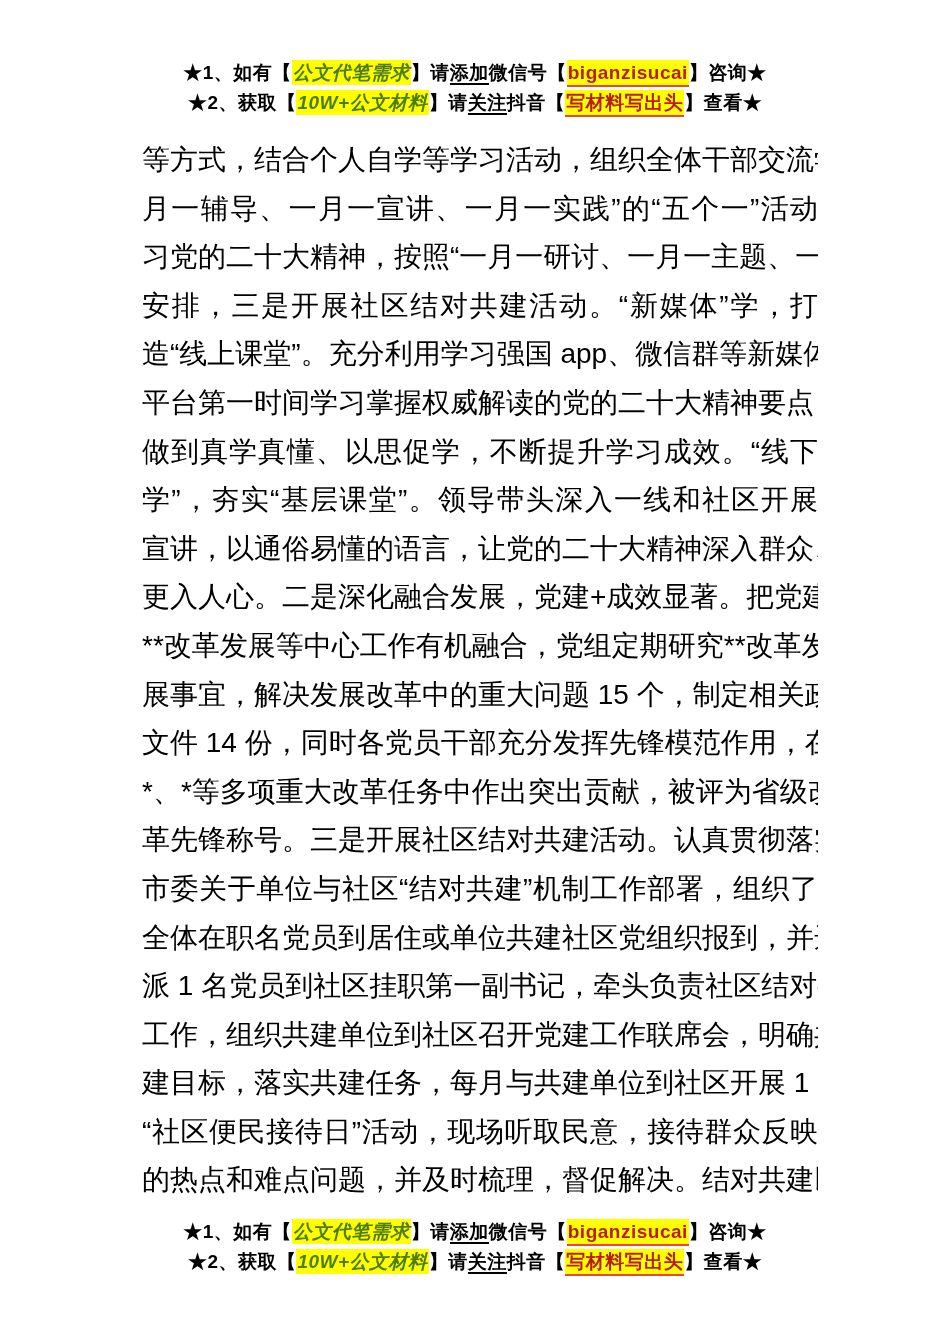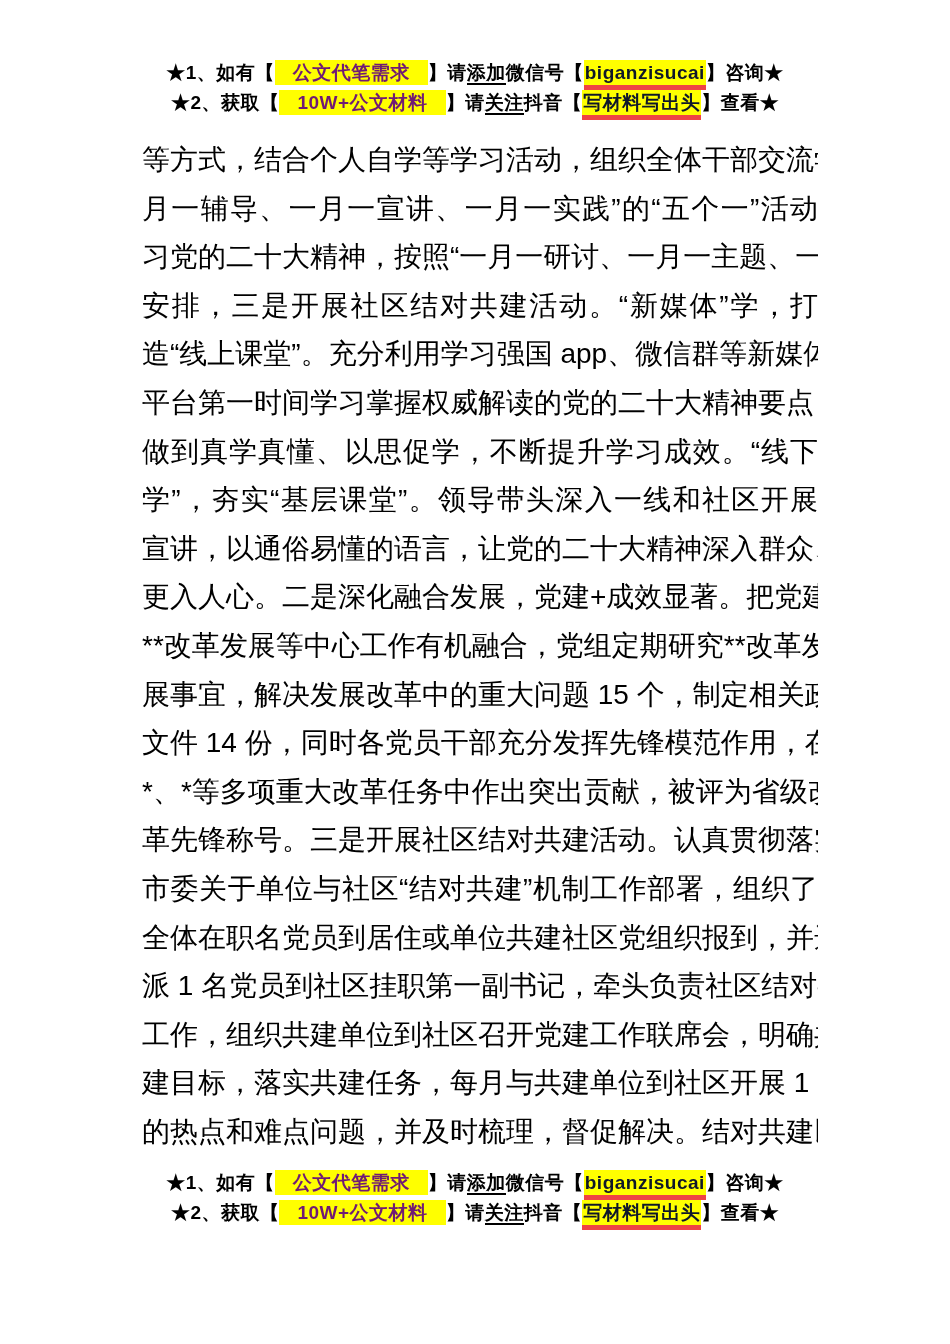--- a/index.html
+++ b/index.html
@@ -21,29 +21,30 @@
     text-align: center;
     font-weight: bold;
     font-size: 19px;
     line-height: 30px;
     color: #000000;
     letter-spacing: 0.5px;
   }
   .notice-top { padding-top: 58px; }
   .notice-bottom { margin-top: 12px; }
   .notice .hl {
-    color: #701a75;
+    color: #4d7c0f;
     background: #ffff00;
-    padding: 2px 18px;
+    padding: 2px 1px;
+    font-style: italic;
   }
   .notice .hl-u {
-    color: #0f172a;
+    color: #b91c1c;
     background: #ffff00;
     padding: 2px 1px;
-    border-bottom: 5px solid #ef4444;
+    border-bottom: 2px solid #ef4444;
   }
   .notice .u {
     border-bottom: 2px solid #000000;
     padding-bottom: 0;
   }
   
   .doc-body {
     margin: 18px 0 0 142px;
     width: 676px;
     font-size: 28px;
@@ -87,20 +88,21 @@
     <div class="body-line">**改革发展等中心工作有机融合，党组定期研究**改革发</div>
     <div class="body-line">展事宜，解决发展改革中的重大问题 15 个，制定相关政策</div>
     <div class="body-line">文件 14 份，同时各党员干部充分发挥先锋模范作用，在*、</div>
     <div class="body-line">*、*等多项重大改革任务中作出突出贡献，被评为省级改</div>
     <div class="body-line">革先锋称号。三是开展社区结对共建活动。认真贯彻落实</div>
     <div class="body-line">市委关于单位与社区“结对共建”机制工作部署，组织了</div>
     <div class="body-line">全体在职名党员到居住或单位共建社区党组织报到，并选</div>
     <div class="body-line">派 1 名党员到社区挂职第一副书记，牵头负责社区结对共建</div>
     <div class="body-line">工作，组织共建单位到社区召开党建工作联席会，明确共</div>
     <div class="body-line">建目标，落实共建任务，每月与共建单位到社区开展 1 次</div>
+    <div class="body-line">“社区便民接待日”活动，现场听取民意，接待群众反映</div>
     <div class="body-line">的热点和难点问题，并及时梳理，督促解决。结对共建以</div>
   </div>
 
   <div class="notice notice-bottom">
     <div>
       <span>★1、如有【</span><span class="hl">公文代笔需求</span><span>】请</span><span class="u">添加</span><span>微信号【</span><span class="hl-u">biganzisucai</span><span>】咨询★</span>
     </div>
     <div>
       <span>★2、获取【</span><span class="hl">10W+公文材料</span><span>】请</span><span class="u">关注</span><span>抖音【</span><span class="hl-u">写材料写出头</span><span>】查看★</span>
     </div>

